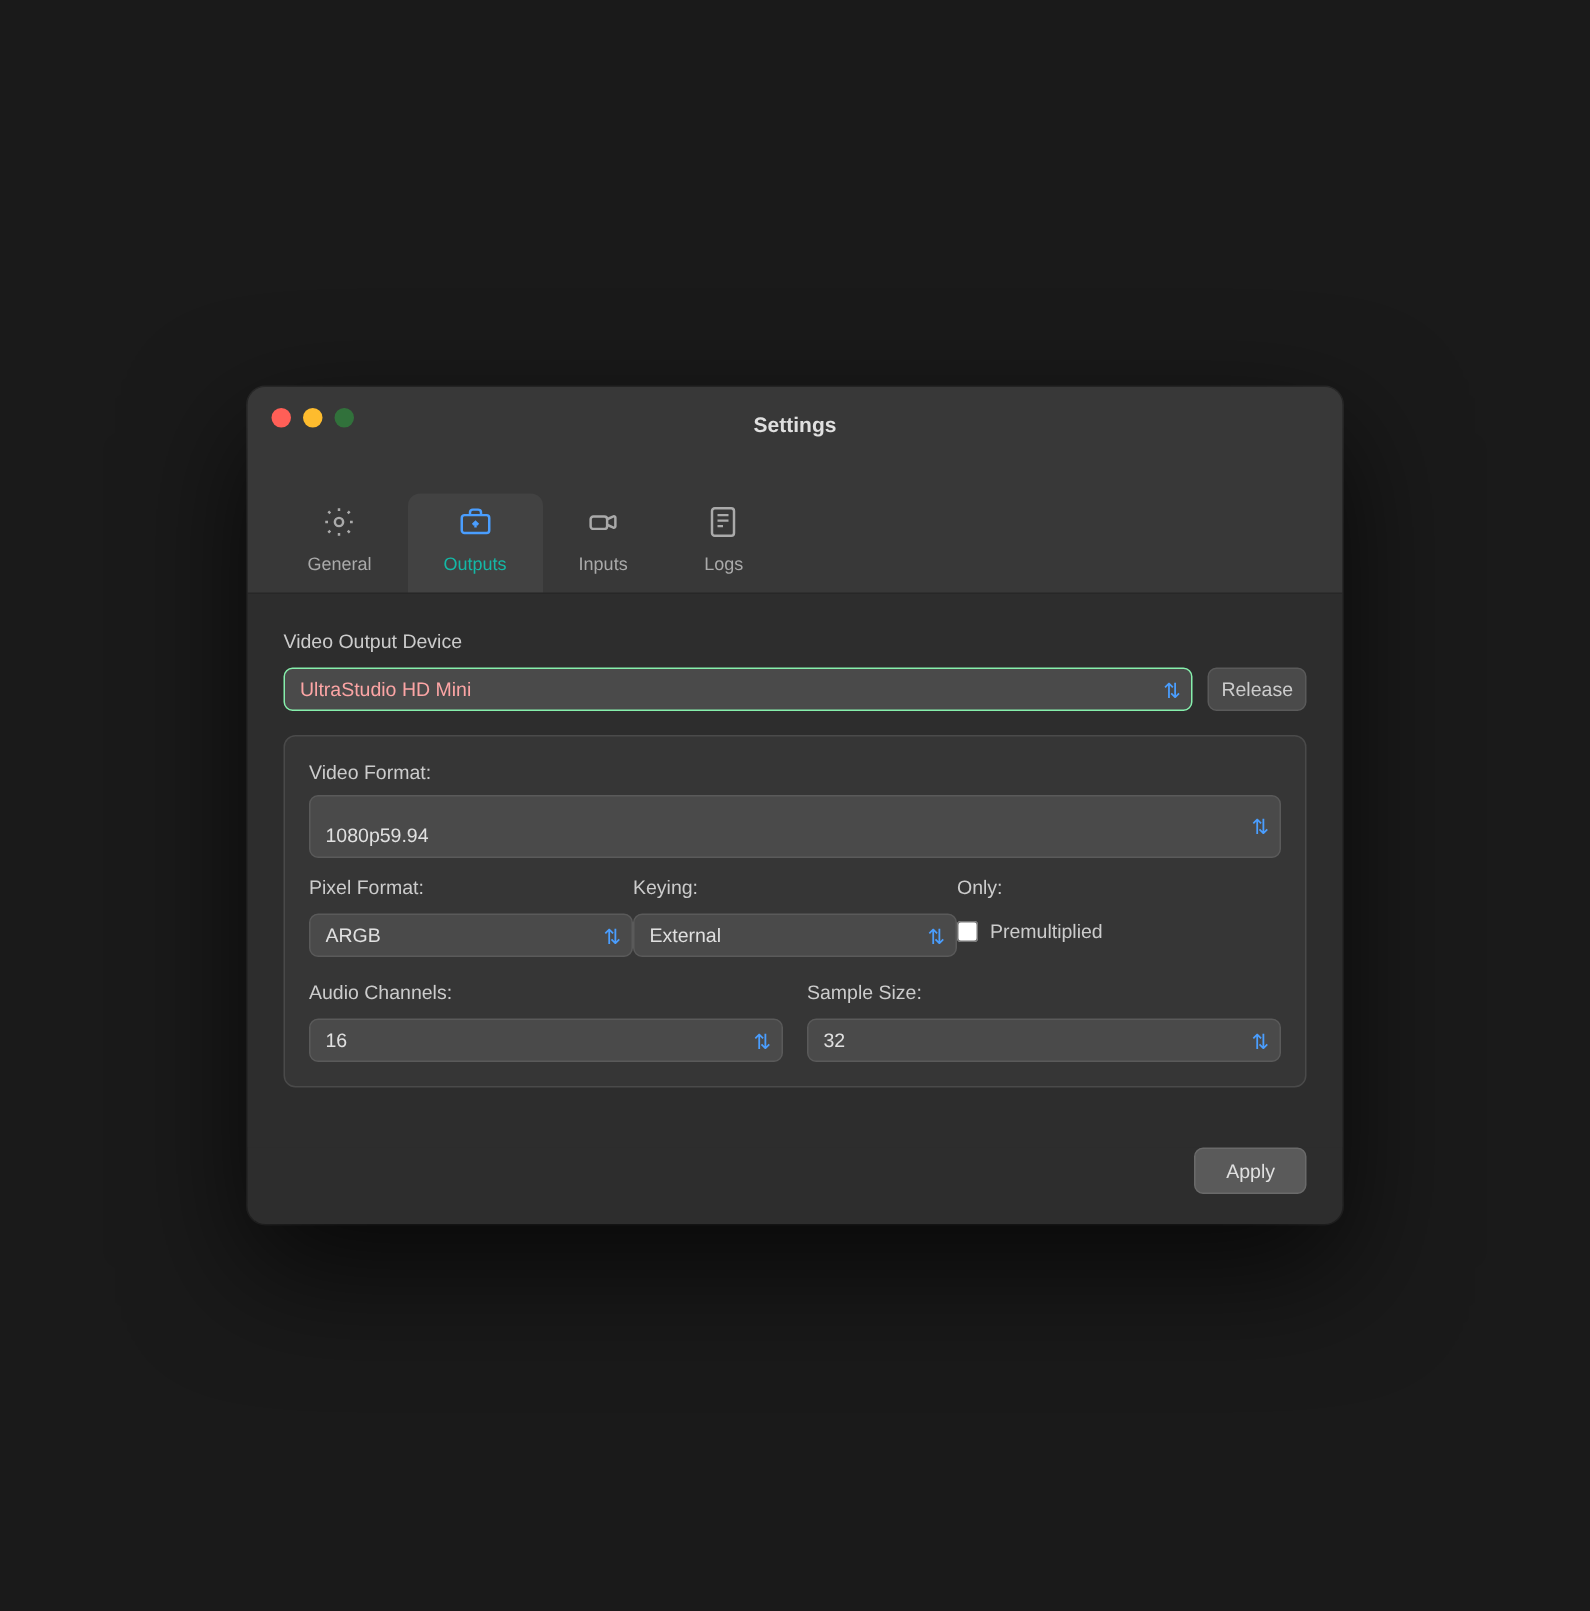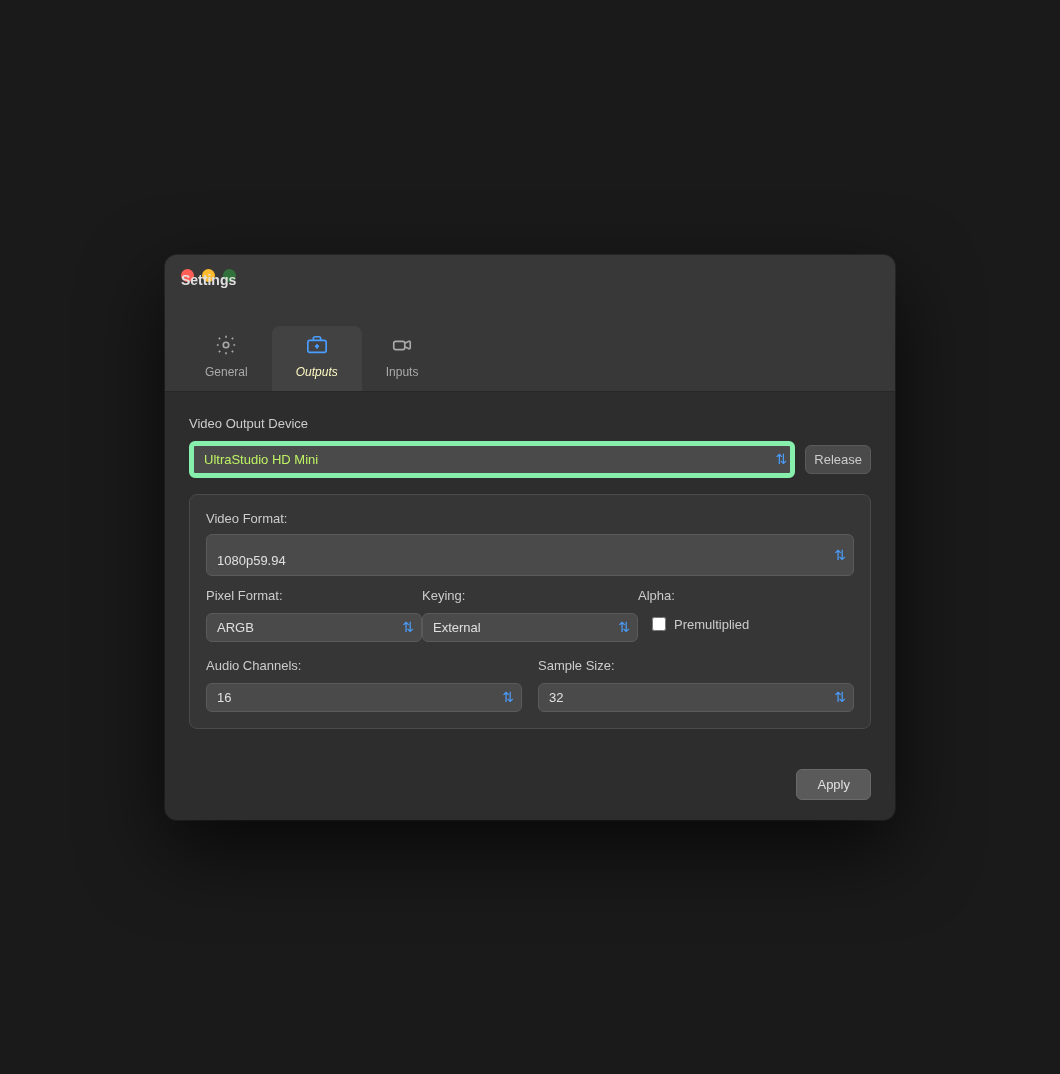--- a/index.html
+++ b/index.html
@@ -43,21 +43,21 @@
       height: 13px;
       border-radius: 50%;
       cursor: pointer;
     }
 
     .traffic-light.close { background: #ff5f57; }
     .traffic-light.minimize { background: #febc2e; }
     .traffic-light.maximize { background: #28c840; opacity: 0.4; }
 
     .window-title {
-      text-align: left;
+      text-align: center;
       color: #e0e0e0;
       font-size: 14px;
       font-weight: 600;
       margin-bottom: 16px;
       position: relative;
       top: -22px;
     }
 
     .tabs {
       display: flex;
@@ -112,23 +112,23 @@
 
     .select-wrapper {
       position: relative;
       flex: 1;
     }
 
     .select-wrapper select {
       width: 100%;
       appearance: none;
       background: #4a4a4a;
-      border: 5px solid #86efac;
+      border: 1px solid #86efac;
       border-radius: 6px;
-      color: #bef264;
+      color: #fca5a5;
       font-size: 13px;
       padding: 6px 30px 6px 10px;
       cursor: pointer;
       outline: none;
     }
 
     .select-arrow {
       position: absolute;
       right: 8px;
       top: 50%;
@@ -231,21 +231,20 @@
       padding: 6px 28px 6px 10px;
       cursor: pointer;
       outline: none;
     }
 
     .alpha-row {
       display: flex;
       align-items: center;
       gap: 8px;
       margin-top: 4px;
-      padding-left: 14px;
     }
 
     .alpha-row input[type="checkbox"] {
       width: 14px;
       height: 14px;
       accent-color: #4a9eff;
     }
 
     .audio-grid {
       display: grid;
@@ -302,33 +301,44 @@
       </div>
 
       <div class="tab active">
         <span class="tab-icon">
           <svg class="icon-svg" viewBox="0 0 24 24" fill="none" stroke="#4a9eff" stroke-width="1.8">
             <rect x="2" y="7" width="20" height="13" rx="2"></rect>
             <path d="M8 7V5a2 2 0 012-2h4a2 2 0 012 2v2"></path>
             <path d="M12 12v4M10 14l2-2 2 2"></path>
           </svg>
         </span>
-        <span class="tab-label" style="color:#fef9c3;font-style:italic;">Outputs</span>
+        <span class="tab-label" style="color:#14b8a6;">Outputs</span>
       </div>
 
       <div class="tab">
         <span class="tab-icon">
           <svg class="icon-svg" viewBox="0 0 24 24" fill="none" stroke="#aaa" stroke-width="1.8">
             <path d="M15 10l4.553-2.069A1 1 0 0121 8.87v6.26a1 1 0 01-1.447.894L15 14"></path>
             <rect x="3" y="8" width="12" height="9" rx="2"></rect>
           </svg>
         </span>
         <span class="tab-label">Inputs</span>
       </div>
 
+      <div class="tab">
+        <span class="tab-icon">
+          <svg class="icon-svg" viewBox="0 0 24 24" fill="none" stroke="#aaa" stroke-width="1.8">
+            <rect x="4" y="2" width="16" height="20" rx="2"></rect>
+            <line x1="8" y1="7" x2="16" y2="7"></line>
+            <line x1="8" y1="11" x2="16" y2="11"></line>
+            <line x1="8" y1="15" x2="12" y2="15"></line>
+          </svg>
+        </span>
+        <span class="tab-label">Logs</span>
+      </div>
     </div>
   </div>
 
   <div class="content">
     <div class="section-label">Video Output Device</div>
 
     <div class="device-row">
       <div class="select-wrapper">
         <select>
           <option>UltraStudio HD Mini</option>
@@ -373,21 +383,21 @@
             <select>
               <option>External</option>
               <option>Internal</option>
               <option>None</option>
             </select>
             <span class="select-arrow">⇅</span>
           </div>
         </div>
 
         <div class="field-group">
-          <div class="field-label">Alpha:</div>
+          <div class="field-label">Only:</div>
           <div class="alpha-row">
             <input type="checkbox" style="">
             <span style="color:#ccc;font-size:13px;">Premultiplied</span>
           </div>
         </div>
       </div>
 
       <div class="audio-grid">
 
         <div class="field-group">

